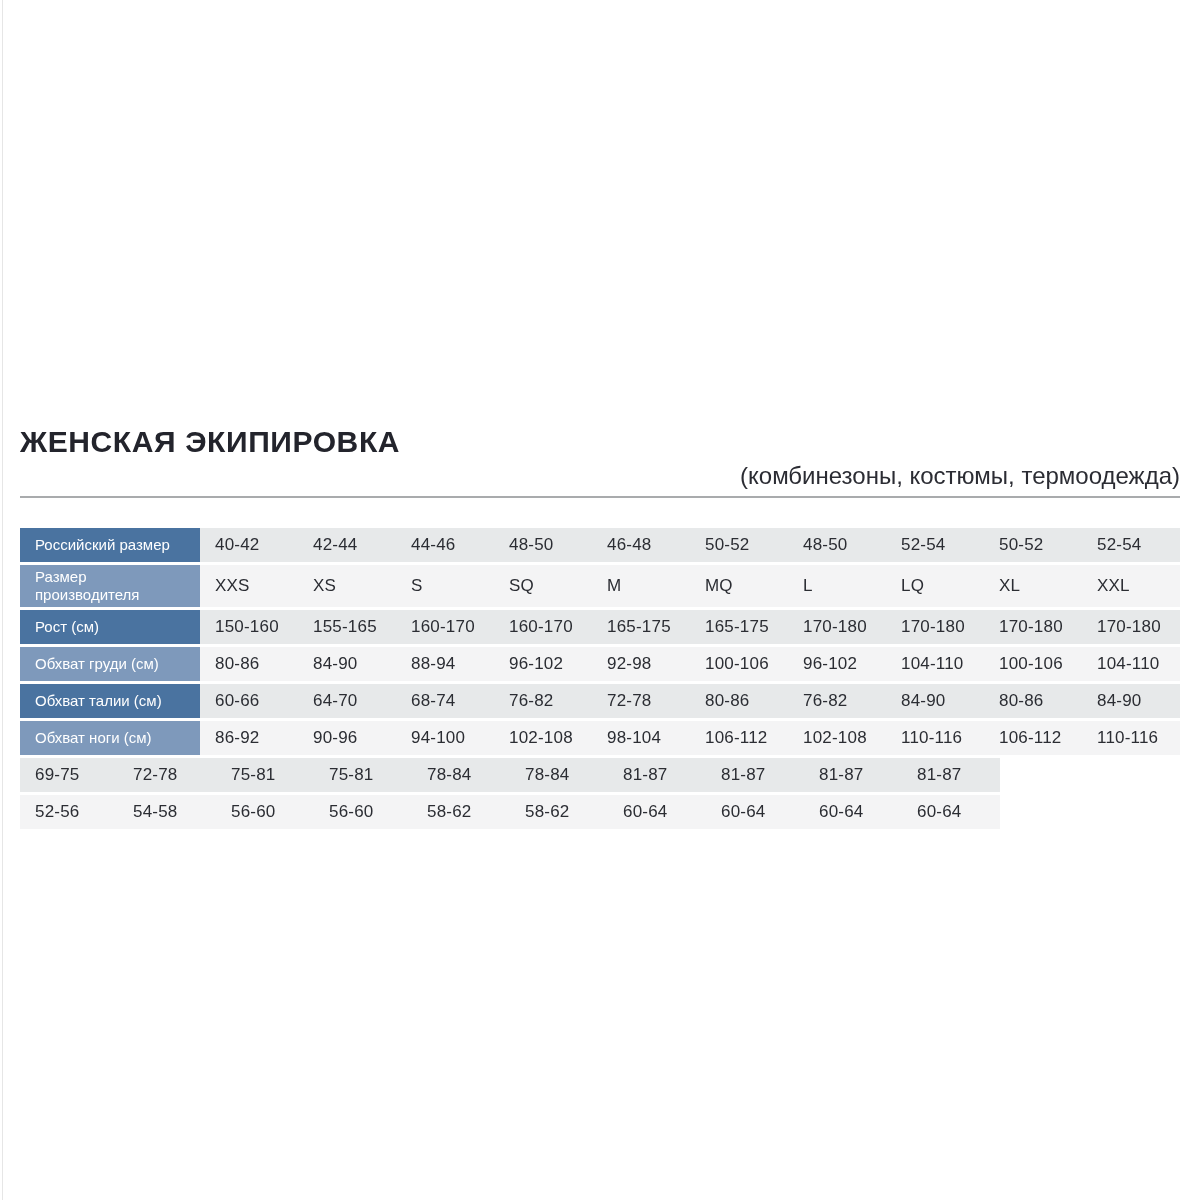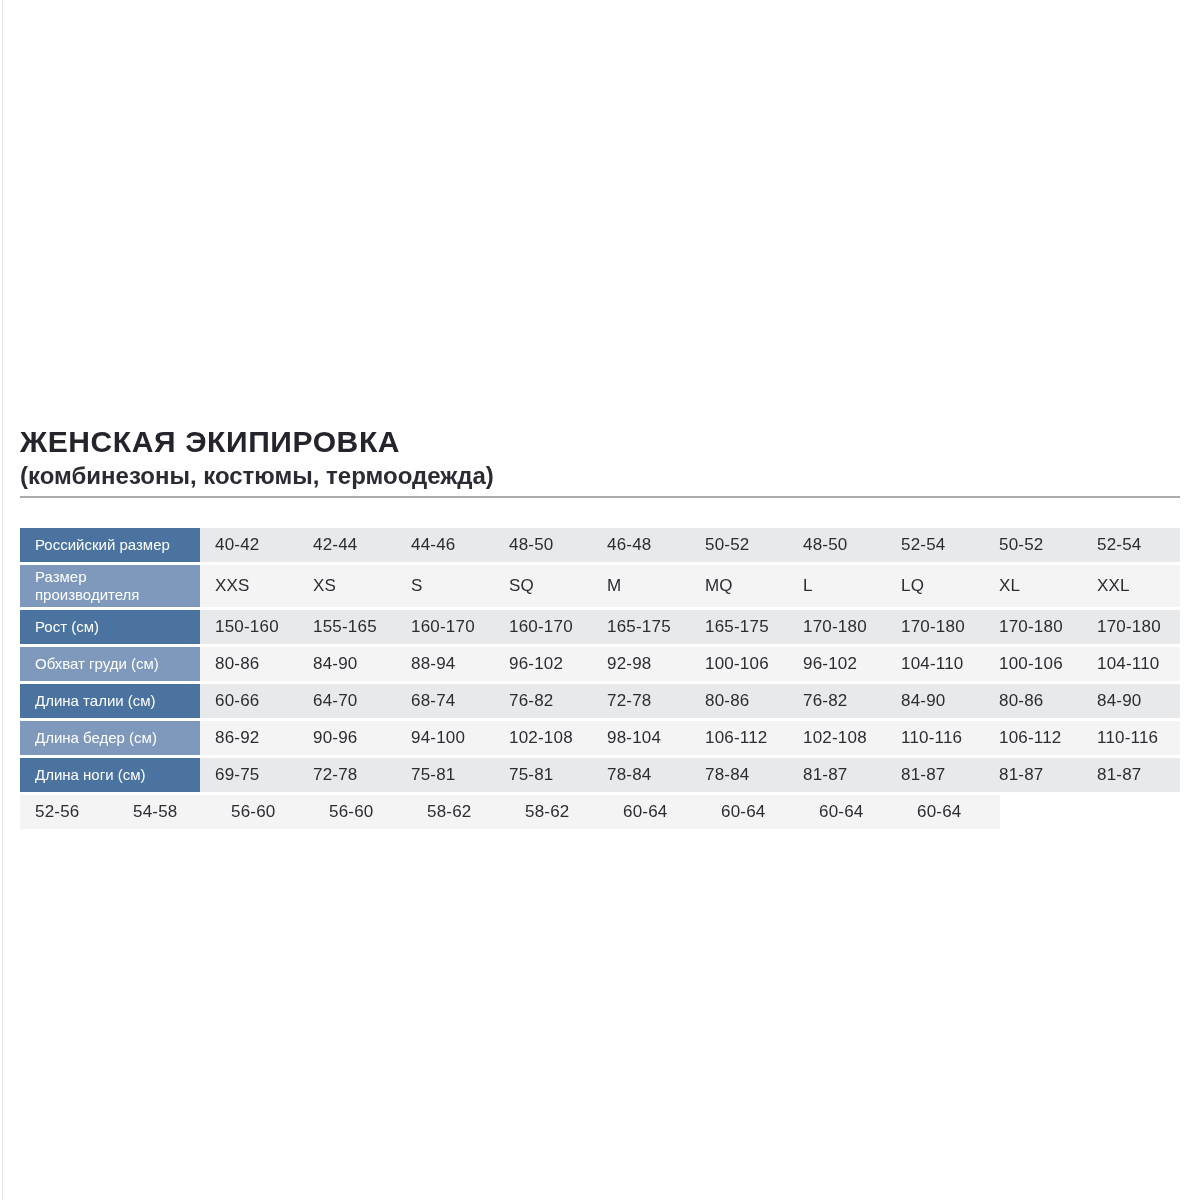--- a/index.html
+++ b/index.html
@@ -25,22 +25,23 @@
     font-size: 30px;
     line-height: 31px;
     font-weight: bold;
     letter-spacing: 0.6px;
     color: var(--c-title);
   }
   .subtitle {
     font-size: 24px;
     line-height: 30px;
     margin-top: 4px;
-    font-weight: bold;
+    font-weight: normal;
     color: var(--c-subtitle);
+    text-align: right;
   }
   .divider {
     margin-top: 5px;
     height: 2px;
     width: 100%;
     background: var(--c-divider);
   }
   .size-table {
     margin-top: 30px;
     width: 100%;
@@ -132,47 +133,46 @@
         <div class="t-cell">88-94</div>
         <div class="t-cell">96-102</div>
         <div class="t-cell">92-98</div>
         <div class="t-cell">100-106</div>
         <div class="t-cell">96-102</div>
         <div class="t-cell">104-110</div>
         <div class="t-cell">100-106</div>
         <div class="t-cell">104-110</div>
       </div>
       <div class="t-row">
-        <div class="t-label">Длина талии (см)</div>
+        <div class="t-label">Обхват талии (см)</div>
         <div class="t-cell">60-66</div>
         <div class="t-cell">64-70</div>
         <div class="t-cell">68-74</div>
         <div class="t-cell">76-82</div>
         <div class="t-cell">72-78</div>
         <div class="t-cell">80-86</div>
         <div class="t-cell">76-82</div>
         <div class="t-cell">84-90</div>
         <div class="t-cell">80-86</div>
         <div class="t-cell">84-90</div>
       </div>
       <div class="t-row">
-        <div class="t-label">Длина бедер (см)</div>
+        <div class="t-label">Обхват ноги (см)</div>
         <div class="t-cell">86-92</div>
         <div class="t-cell">90-96</div>
         <div class="t-cell">94-100</div>
         <div class="t-cell">102-108</div>
         <div class="t-cell">98-104</div>
         <div class="t-cell">106-112</div>
         <div class="t-cell">102-108</div>
         <div class="t-cell">110-116</div>
         <div class="t-cell">106-112</div>
         <div class="t-cell">110-116</div>
       </div>
       <div class="t-row">
-        <div class="t-label">Длина ноги (см)</div>
         <div class="t-cell">69-75</div>
         <div class="t-cell">72-78</div>
         <div class="t-cell">75-81</div>
         <div class="t-cell">75-81</div>
         <div class="t-cell">78-84</div>
         <div class="t-cell">78-84</div>
         <div class="t-cell">81-87</div>
         <div class="t-cell">81-87</div>
         <div class="t-cell">81-87</div>
         <div class="t-cell">81-87</div>

